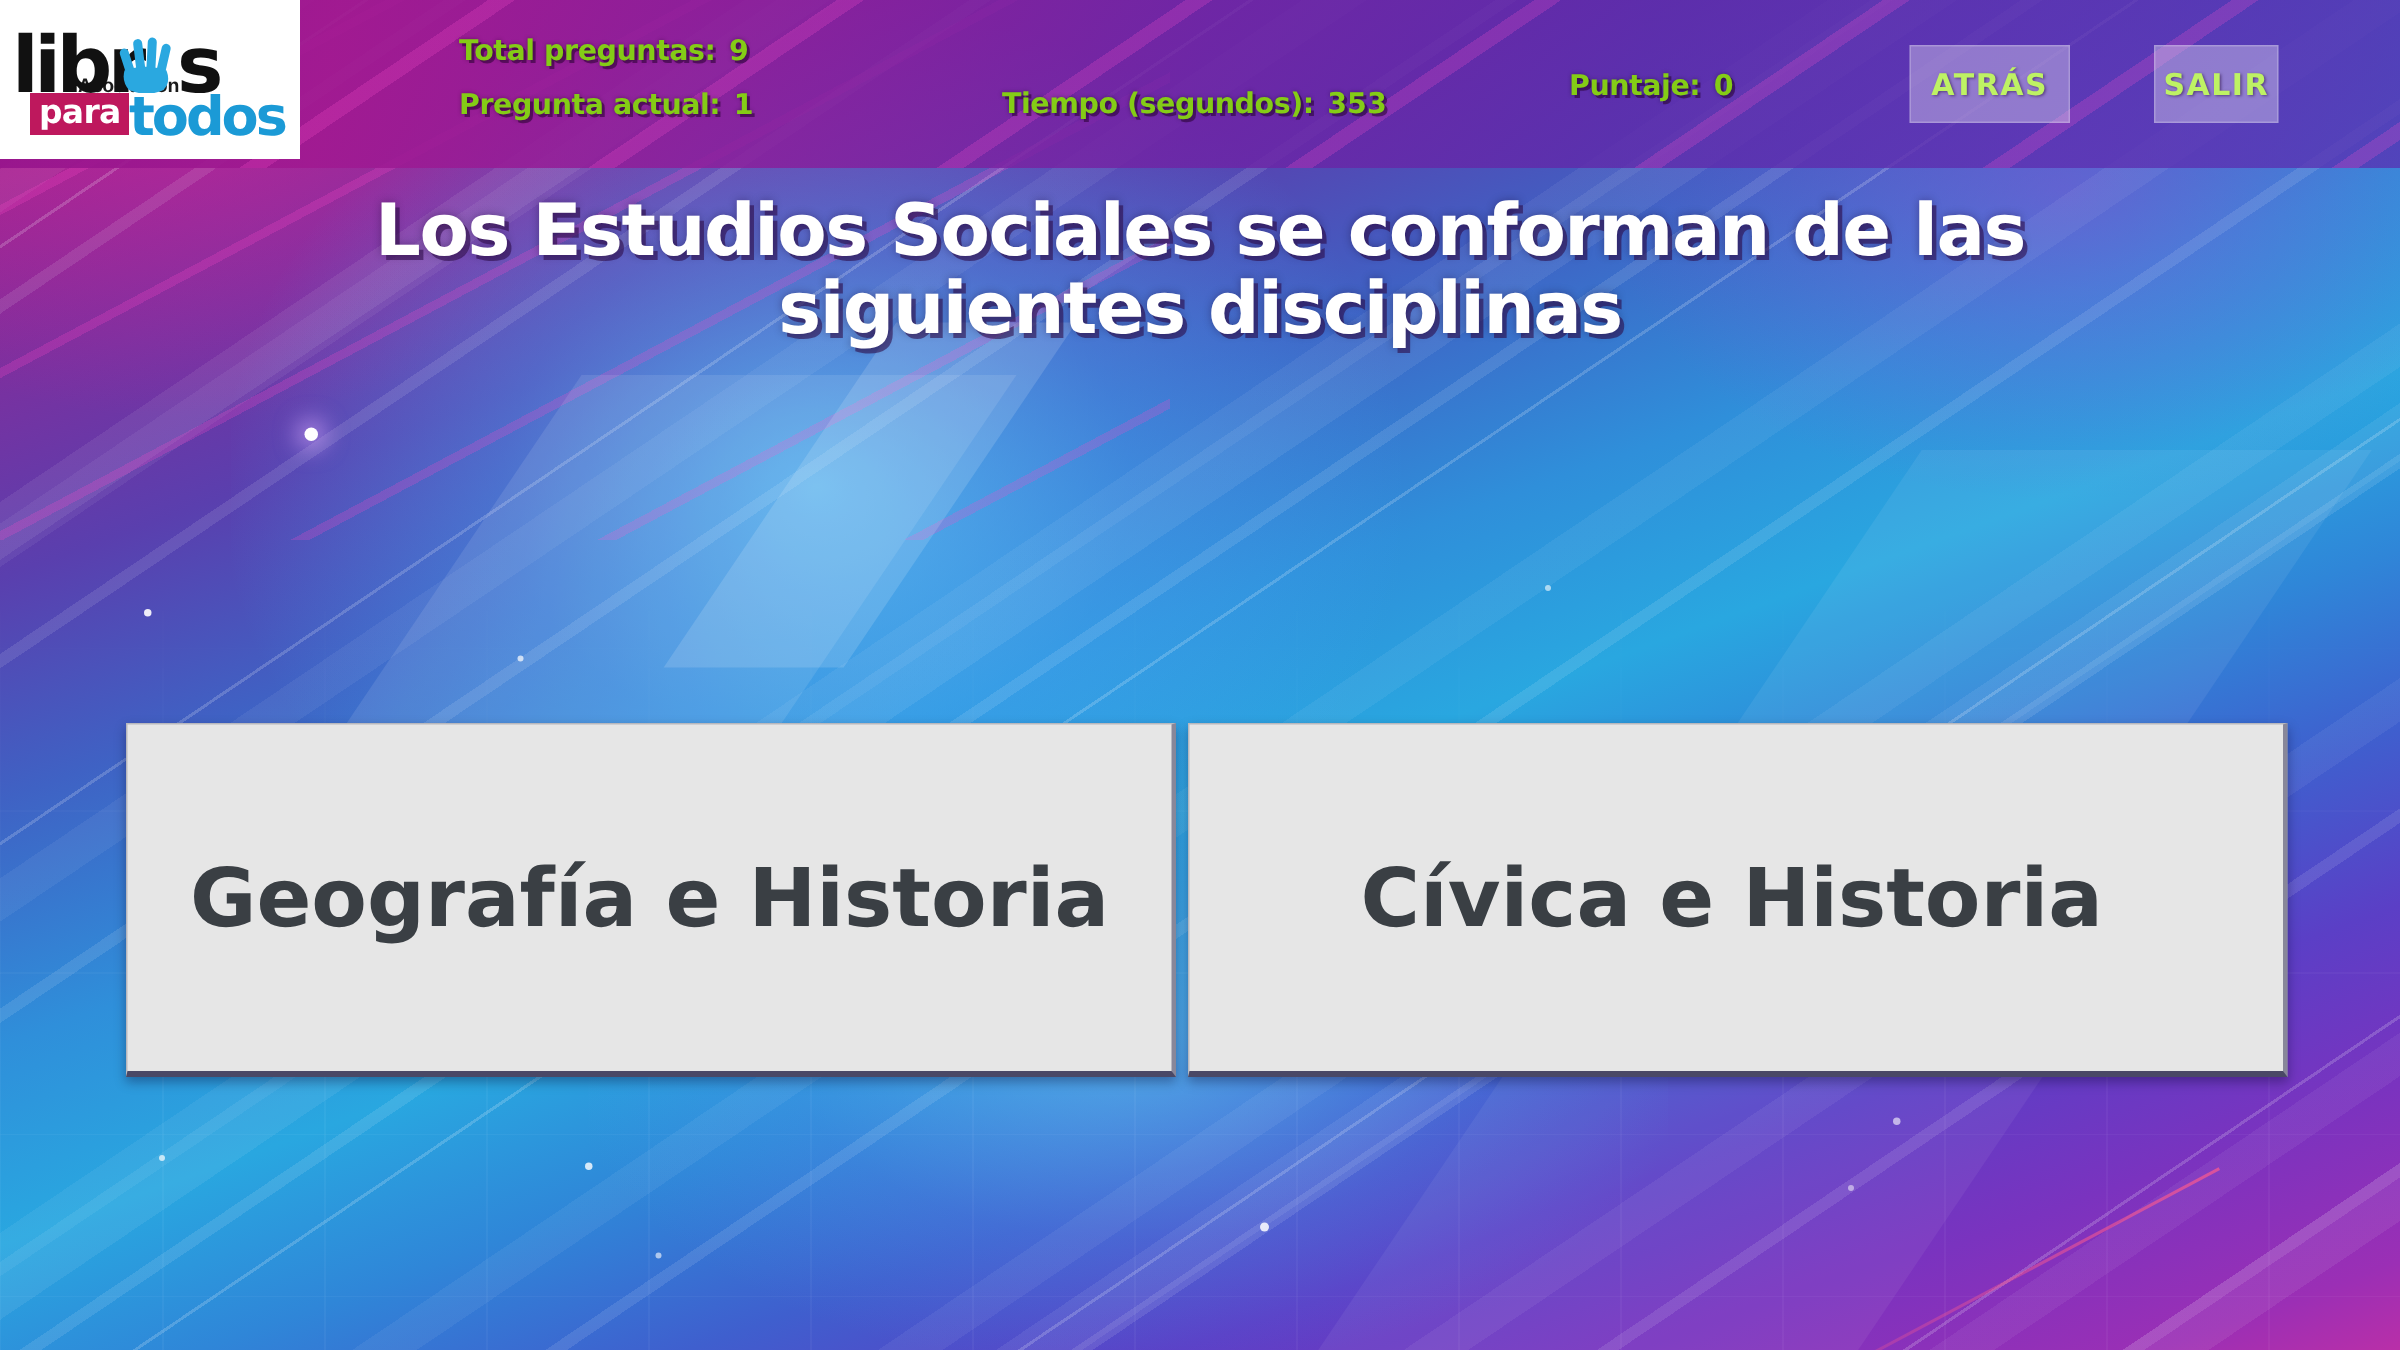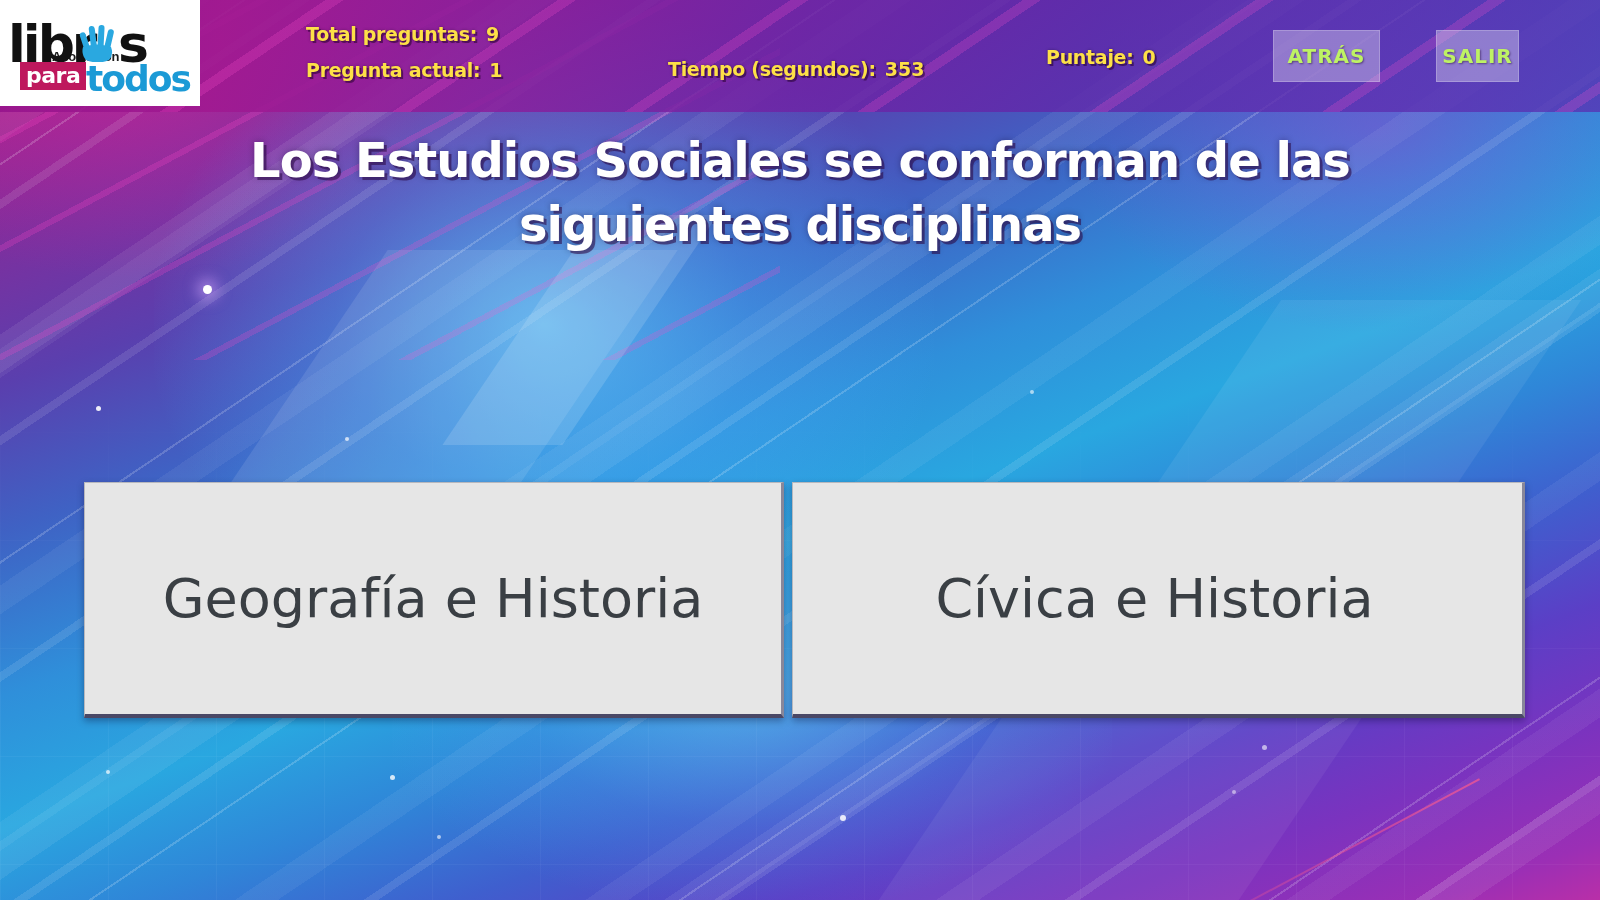--- a/index.html
+++ b/index.html
@@ -189,21 +189,21 @@
     font-family:"DejaVu Sans", sans-serif;
   }
   .logo-todos{
     position:absolute; left:86px; top:58px;
     font-size:36px; font-weight:800; color:#1b9ad6; letter-spacing:-2px;
     font-family:"DejaVu Sans", sans-serif;
   }
 
   .stat{
     position:absolute;
-    color:#fde047; font-weight:700;
+    color:#84cc16; font-weight:700;
     font-family:"DejaVu Sans", sans-serif;
     text-shadow:2px 2px 0 rgba(40,0,50,.55), 0 0 3px rgba(0,0,0,.35);
     white-space:nowrap;
   }
   .stat .lbl{ font-size:19px; letter-spacing:-.3px; }
   .stat .val{ font-size:19px; margin-left:9px; letter-spacing:0; }
 
   #stat-total{ left:306px; top:23px; }
   #stat-current{ left:306px; top:59px; }
   #stat-time{ left:668px; top:46px;margin-top:12px; }
@@ -222,41 +222,41 @@
   }
   #btn-atras{ left:1273px; width:107px; }
   #btn-salir{ left:1436px; width:83px; }
 
   
   #question{
     position:absolute; left:50%; top:128px; transform:translateX(-50%);
     width:1330px; text-align:center; z-index:4;
     color:#ffffff;
     font-family:"DejaVu Sans", sans-serif;
-    font-weight:800; font-size:48px; line-height:64px;
+    font-weight:800; font-size:48px; line-height:52px;
     letter-spacing:-1px;
     text-shadow:3px 3px 0 rgba(45,10,70,.58), 0 0 6px rgba(20,0,40,.35);
   }
 
   
   #answers{
     position:absolute; left:84px; top:482px;
     width:1441px; height:236px;
     display:flex; gap:8px; z-index:4;
   }
   .answer{
     background:#e6e6e6;
     border:1px solid #b8b8bd;
     border-bottom:4px solid rgba(22,20,60,.75);
     border-right:3px solid rgba(22,20,60,.45);
     display:flex; align-items:center; justify-content:center;
     text-align:center;
     color:#3a3f44;
     font-family:"DejaVu Sans", sans-serif;
-    font-weight:400;
+    font-weight:700;
     font-size:54px; line-height:64px;
     padding:0 26px;
     cursor:pointer;
     box-shadow:0 3px 7px rgba(10,0,40,.35);
   }
   #answer-0{ width:700px; }
   #answer-1{ flex:1;padding-left:20px; }
 </style>
 </head>
 <body>

